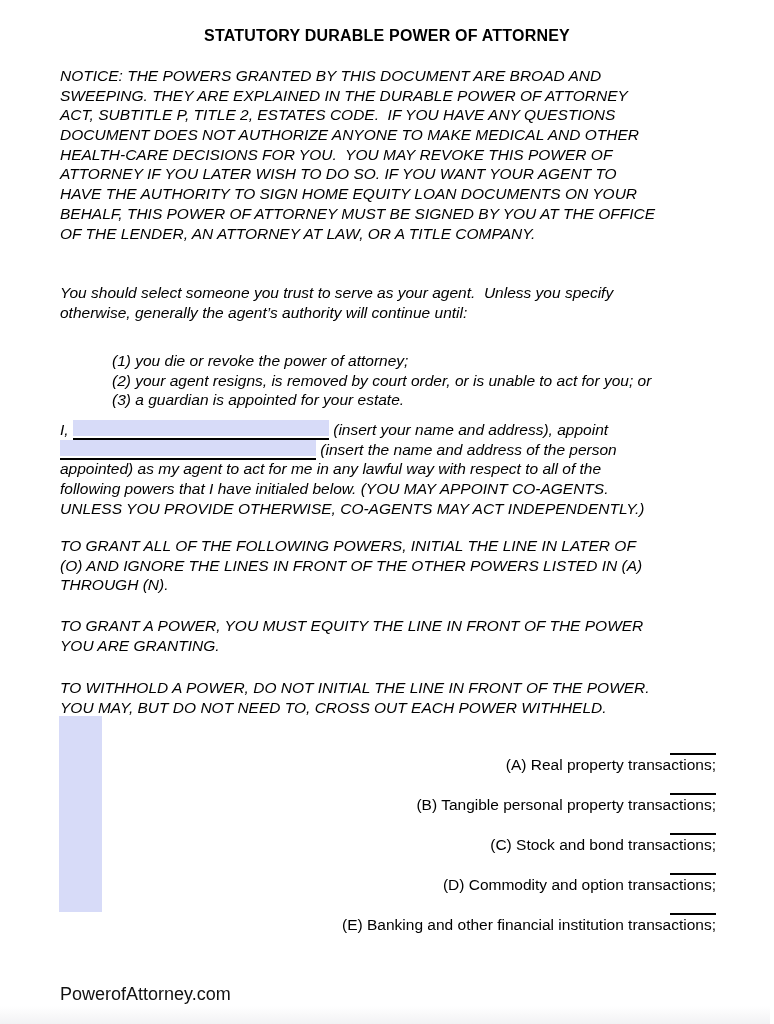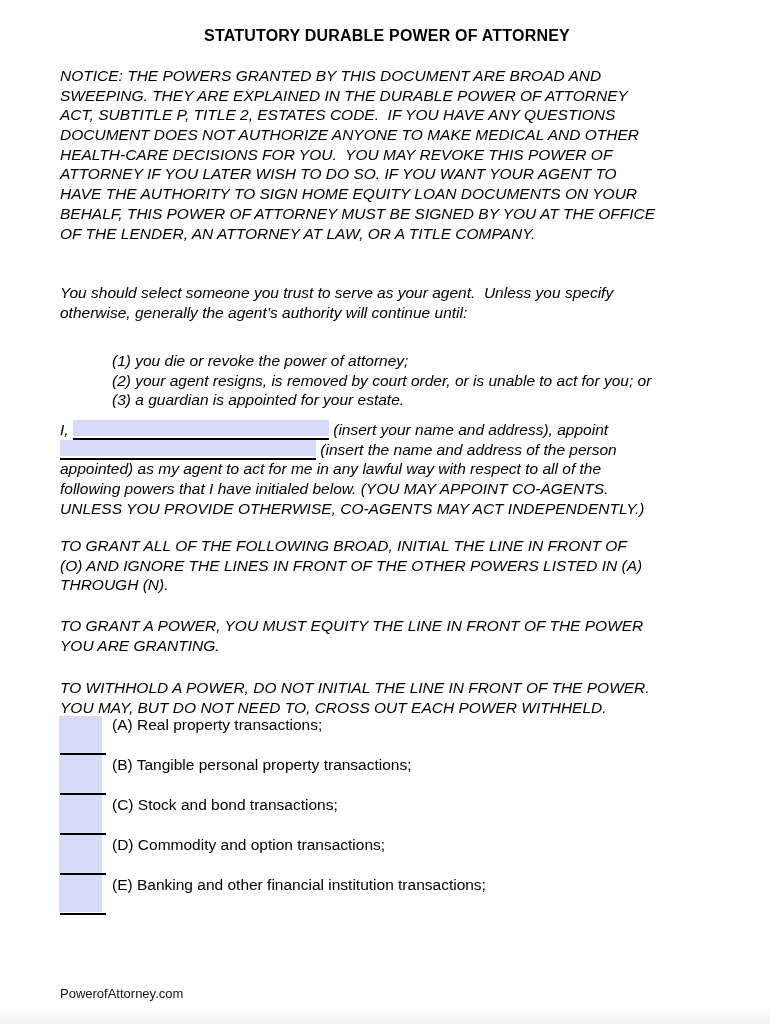--- a/index.html
+++ b/index.html
@@ -24,32 +24,32 @@
     background:#d7dbf8;background-clip:content-box;
     padding-bottom:2px;border-bottom:2.5px solid #000;
     vertical-align:-5px;cursor:text;
   }
   .powers{position:absolute;left:60px;top:715px;width:656px;}
   .highlight-band{
     position:absolute;left:-1px;top:1px;width:43px;height:196px;
     background:#d7dbf8;
   }
   .power-row{
-    position:relative;display:flex;align-items:flex-start;height:40px;
+    position:relative;display:flex;align-items:flex-end;height:40px;flex-direction:column;
   }
   .initial-blank{
     width:46px;height:100%;box-sizing:border-box;
     border-bottom:2.5px solid #000;flex:0 0 auto;cursor:text;
   }
   .power-label{
     margin-left:6px;line-height:19.7px;padding-bottom:2px;white-space:pre;
   }
   .footer-text{
     position:absolute;left:60px;top:985px;
-    font-size:13px;line-height:18px;color:#111;
+    font-size:18px;line-height:18px;color:#111;
   }
   .bottom-shade{
     position:absolute;left:0;bottom:0;width:774px;height:18px;
     background:linear-gradient(180deg,rgba(255,255,255,0) 0%,#f2f2f4 100%);
     pointer-events:none;
   }
 </style>
 </head>
 <body>
 
@@ -82,21 +82,21 @@
 
   <div class="para" style="top:420px">
     <div class="line"><span>I, </span><span class="fill-blank"></span><span> (insert your name and address), appoint</span></div>
     <div class="line"><span class="fill-blank"></span><span> (insert the name and address of the person</span></div>
     <div class="line">appointed) as my agent to act for me in any lawful way with respect to all of the</div>
     <div class="line">following powers that I have initialed below. (YOU MAY APPOINT CO-AGENTS.</div>
     <div class="line">UNLESS YOU PROVIDE OTHERWISE, CO-AGENTS MAY ACT INDEPENDENTLY.)</div>
   </div>
 
   <div class="para" style="top:536px">
-    <div class="line">TO GRANT ALL OF THE FOLLOWING BROAD, INITIAL THE LINE IN FRONT OF</div>
+    <div class="line">TO GRANT ALL OF THE FOLLOWING POWERS, INITIAL THE LINE IN LATER OF</div>
     <div class="line">(O) AND IGNORE THE LINES IN FRONT OF THE OTHER POWERS LISTED IN (A)</div>
     <div class="line">THROUGH (N).</div>
   </div>
 
   <div class="para" style="top:616px">
     <div class="line">TO GRANT A POWER, YOU MUST EQUITY THE LINE IN FRONT OF THE POWER</div>
     <div class="line">YOU ARE GRANTING.</div>
   </div>
 
   <div class="para" style="top:678px">

